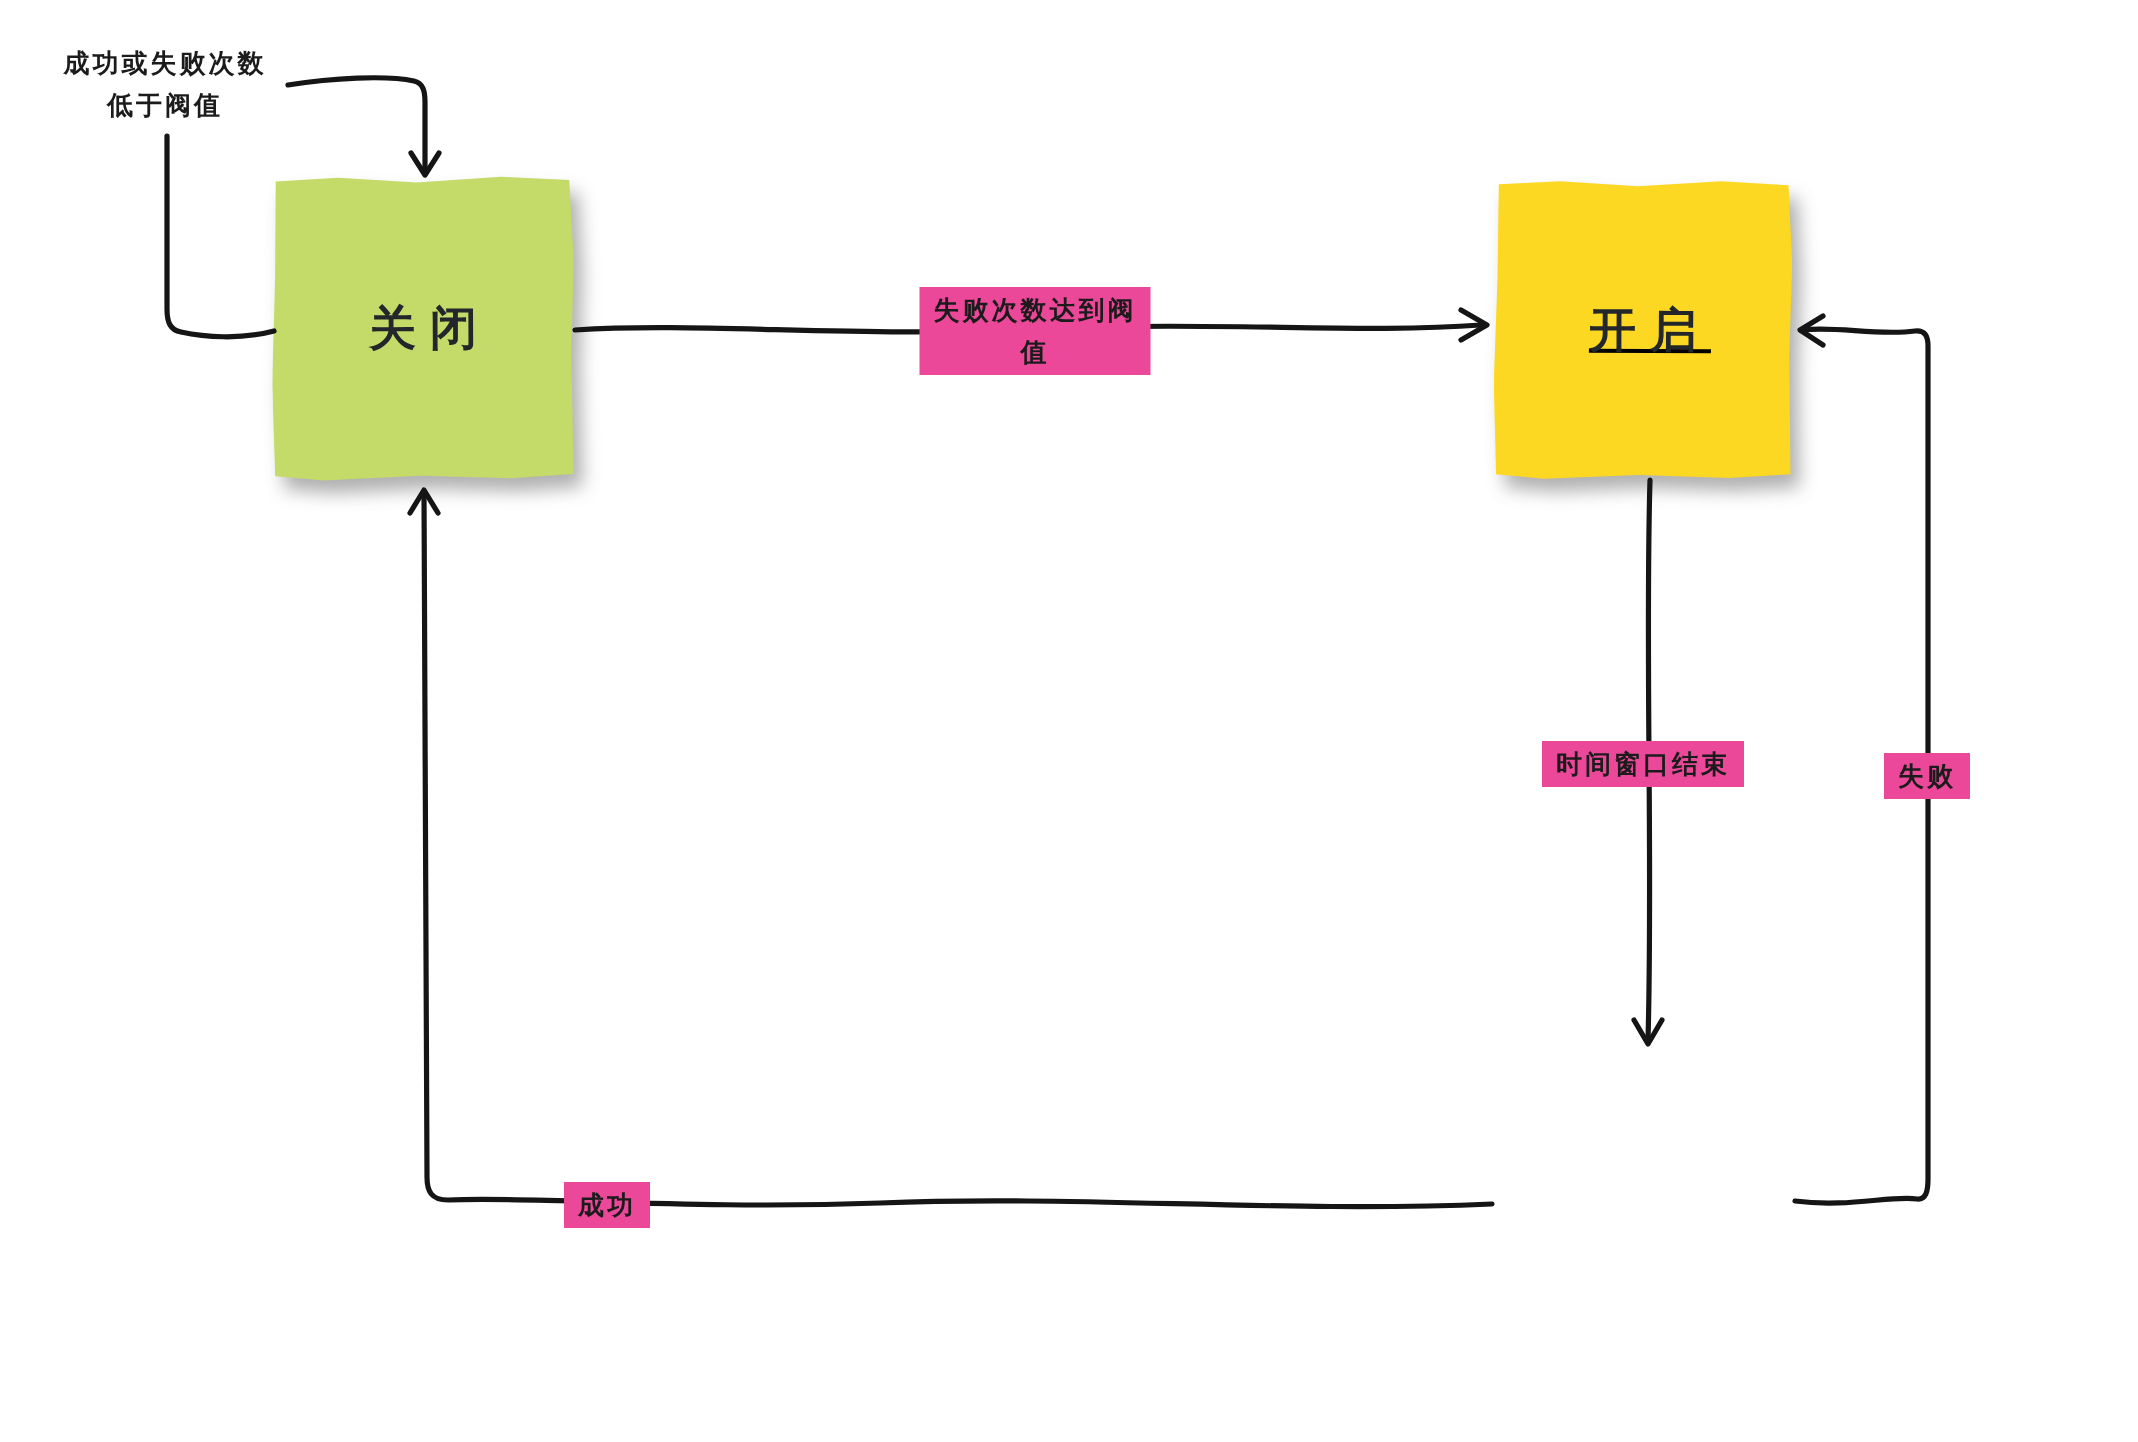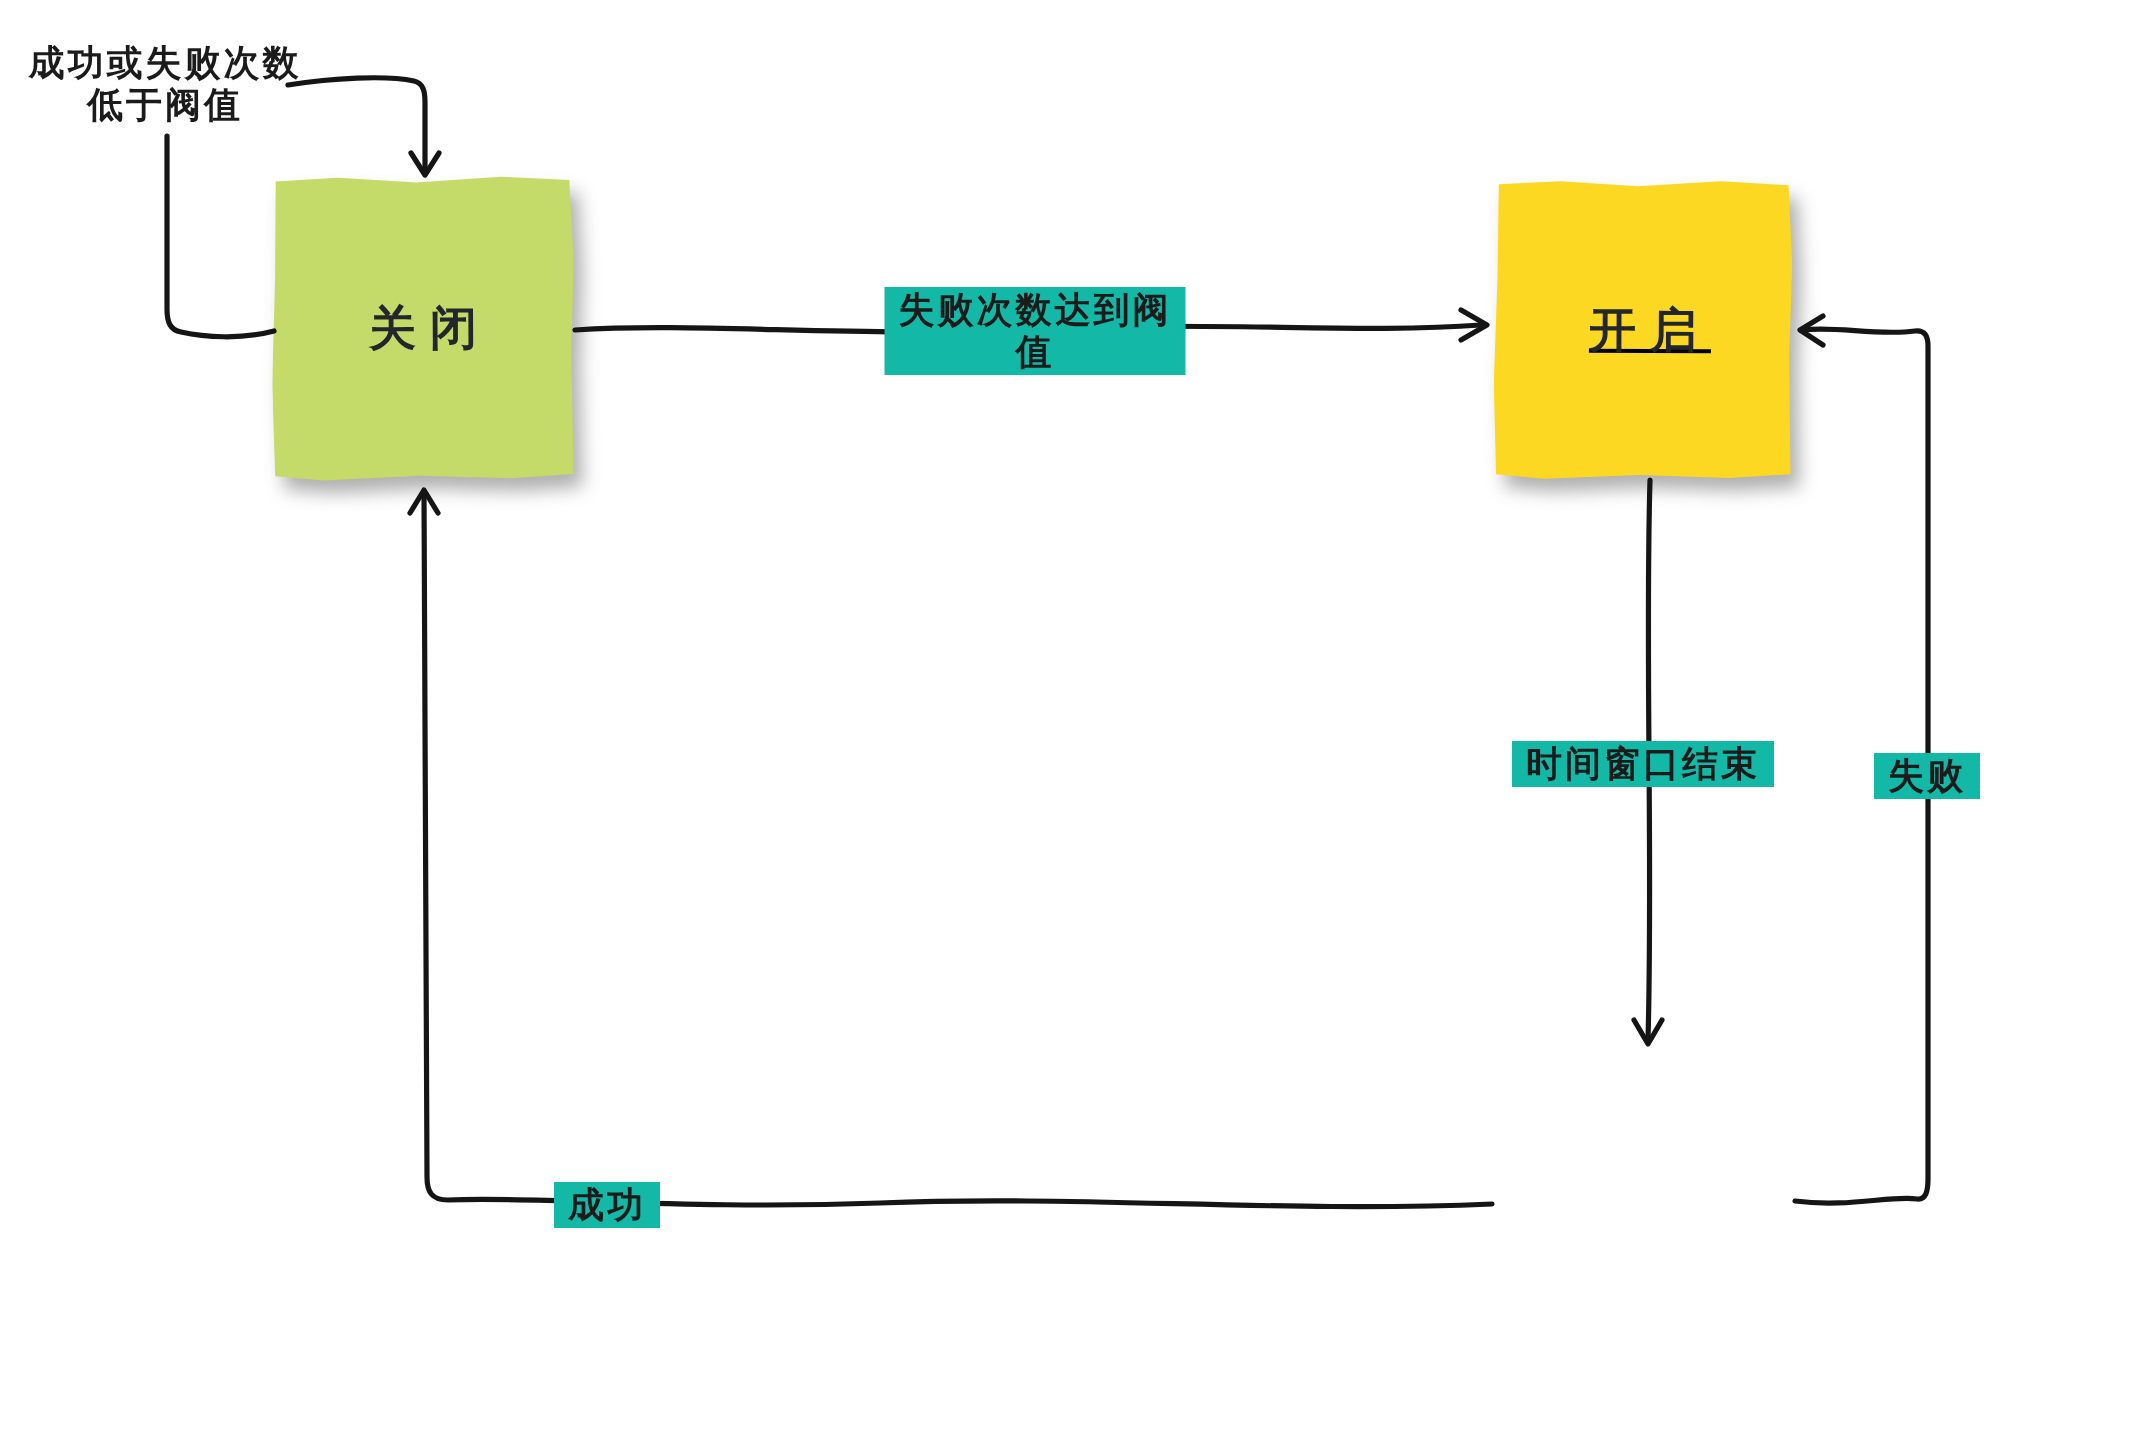--- a/index.html
+++ b/index.html
@@ -52,31 +52,31 @@
     margin-right: -14px;
     white-space: nowrap;
   }
   .note-closed    { background: #c4da69; transform: rotate(-0.2deg); }
   .note-open      { background: #fdd822; transform: rotate(0.25deg); }
   .note-half-open { background: #3195c1; transform: rotate(-0.2deg); }
 
   .edge-label {
     position: absolute;
     transform: translate(-50%, -50%);
-    font-size: 36px;
+    font-size: 26px;
     font-weight: bold;
     line-height: 42px;
     text-align: center;
     color: #1b1b1b;
     letter-spacing: 3px;
     white-space: nowrap;
     z-index: 4;
   }
   .edge-label.bg {
-    background: #14b8a6;
+    background: #ec4899;
     padding: 2px 14px;
   }
 </style>
 </head>
 <body>
 
 <div class="canvas">
 
   <svg class="edges-svg" viewBox="0 0 2138 1442" xmlns="http://www.w3.org/2000/svg">
 

